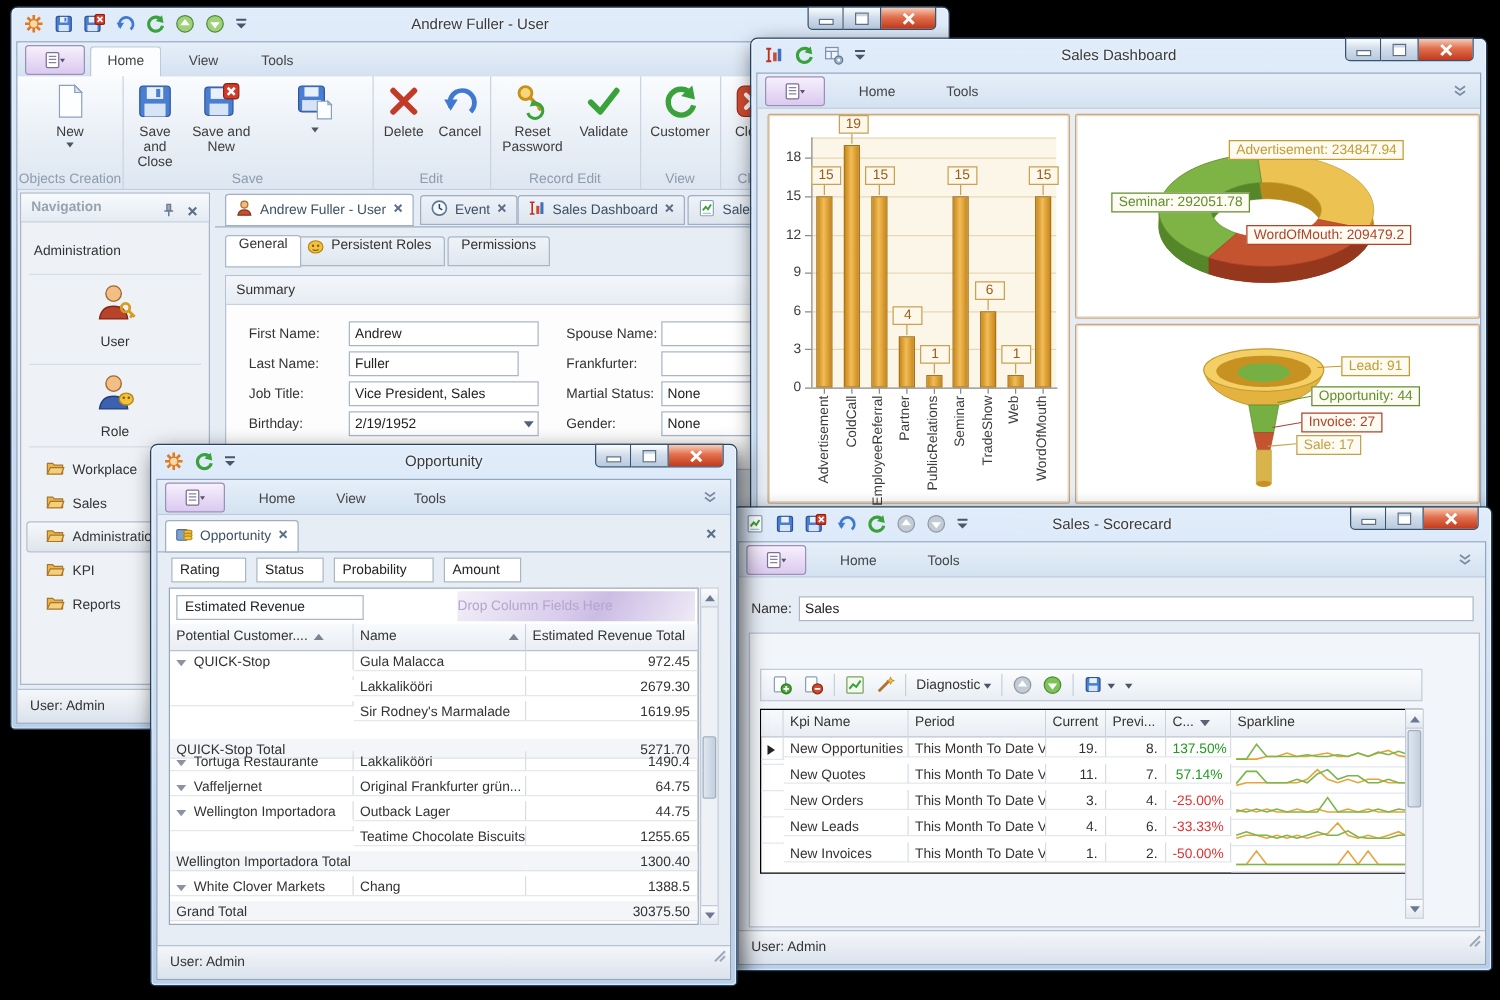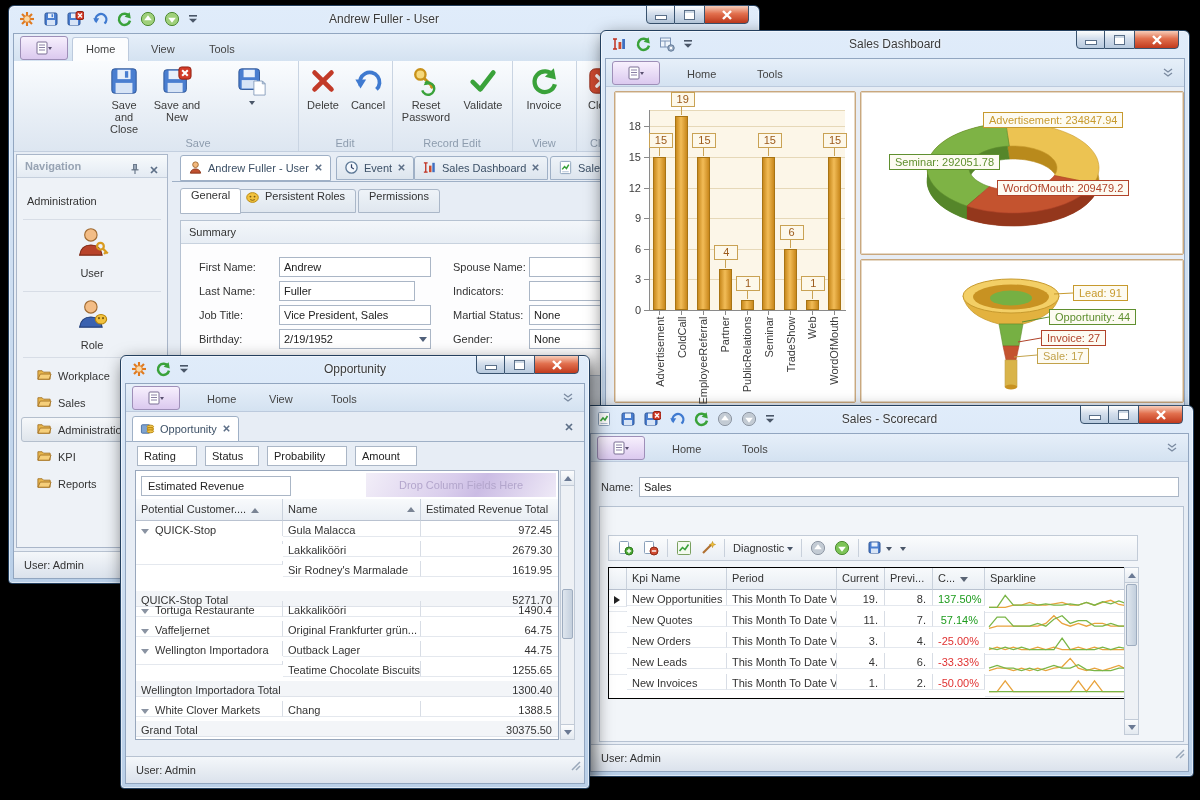--- a/index.html
+++ b/index.html
@@ -60,21 +60,21 @@
   .sort-desc{display:inline-block;width:0;height:0;border-left:4px solid transparent;border-right:4px solid transparent;border-top:5px solid #5a6474;margin-left:5px}
   .scrollbar{position:absolute;width:15px;background:#eef1f5;border:1px solid #c2cbd7;box-sizing:border-box}
   .sb-btn{position:absolute;left:0;right:0;height:14px;background:linear-gradient(#fbfcfd,#e3e9f0);border-bottom:1px solid #c2cbd7;display:flex;align-items:center;justify-content:center}
   .sb-btn.bottom{bottom:0;border-top:1px solid #c2cbd7;border-bottom:none}
   .sb-thumb{position:absolute;left:1px;right:1px;border-radius:2px;background:linear-gradient(90deg,#dfe6ee,#c3cfdd);border:1px solid #9fadc0}
   .tri-up{width:0;height:0;border-left:4px solid transparent;border-right:4px solid transparent;border-bottom:5px solid #6b7a94}
   .tri-dn{width:0;height:0;border-left:4px solid transparent;border-right:4px solid transparent;border-top:5px solid #6b7a94}
   .toolbtn{display:flex;align-items:center;gap:3px;padding:2px 4px;border-radius:2px}
   .tsep{width:1px;height:18px;background:#c8d0db;margin:0 4px}
   .pos{color:#1e9c1e}.neg{color:#e03232}
-  .dropzone{position:absolute;background:linear-gradient(120deg,#f2eef8 0%,#d9cdec 45%,#cbbce4 60%,#efeaf7 100%);color:#b3a6cc;display:flex;align-items:center;justify-content:center}
+  .dropzone{position:absolute;background:linear-gradient(120deg,#f2eef8 0%,#d9cdec 45%,#cbbce4 60%,#efeaf7 100%);color:#b3a6cc;display:flex;align-items:center;justify-content:flex-start}
 </style>
 </head>
 <body>
 
 <div id="desktop">
 
 <section class="window" style="left:8px;top:5px;width:750px;height:577px;z-index:10">
   <div class="titlebar">
     <div class="qat">
       <span>
@@ -160,20 +160,31 @@
               <line x1="3" y1="6.5" x2="9" y2="6.5" stroke="#8a80a4"></line>
               <line x1="3" y1="9" x2="9" y2="9" stroke="#8a80a4"></line>
               <polygon points="12,6 16,6 14,9" fill="#5a5070"></polygon>
             </svg>
           </div>
       <div class="rtab active" style="left:58px">Home</div>
       <div class="rtab" style="left:124px">View</div>
       <div class="rtab" style="left:182px">Tools</div>
     </div>
     <div class="ribbon">
+      <div class="rgroup" style="left:0;width:84px">
+        <div class="rbtn" style="left:12px;width:60px">
+          <span><svg width="30" height="30" viewBox="0 0 32 32">
+                  <path d="M7 2.5 L20 2.5 L26 8.5 L26 29.5 L7 29.5 Z" fill="#fdfeff" stroke="#8aa0bd"></path>
+                  <path d="M20 2.5 L20 8.5 L26 8.5 Z" fill="#d8e4f2" stroke="#8aa0bd"></path>
+                </svg></span>
+          <span class="lbl">New</span>
+          <span class="droparrow"></span>
+        </div>
+        <div class="glabel">Objects Creation</div>
+      </div>
       <div class="rgroup" style="left:84px;width:200px">
         <div class="rbtn" style="left:4px;width:44px">
           <span><svg width="30" height="30" viewBox="0 0 32 32">
                   <rect x="3" y="3" width="26" height="26" rx="3" fill="#4a7ed0" stroke="#2c5496"></rect>
                   <rect x="9" y="4" width="14" height="10" fill="#e8f0fb"></rect>
                   <rect x="17" y="5.5" width="3.5" height="7" fill="#4a7ed0"></rect>
                   <rect x="7" y="18" width="18" height="11" fill="#d7e4f6"></rect>
                 </svg></span>
           <span class="lbl">Save and Close</span>
         </div>
@@ -234,21 +245,21 @@
           <span class="lbl">Validate</span>
         </div>
         <div class="glabel">Record Edit</div>
       </div>
       <div class="rgroup" style="left:498px;width:64px">
         <div class="rbtn" style="left:6px;width:52px">
           <span><svg width="30" height="30" viewBox="0 0 32 32">
                   <path d="M26 10.5 A11 11 0 1 0 27.6 19.5" fill="none" stroke="#3aa23a" stroke-width="4.6"></path>
                   <polygon points="26.5,2.5 28.8,14.5 17,11.5" fill="#3aa23a"></polygon>
                 </svg></span>
-          <span class="lbl">Invoice</span>
+          <span class="lbl">Customer</span>
         </div>
         <div class="glabel">View</div>
       </div>
       <div class="rgroup" style="left:562px;width:176px;border-right:none">
         <div class="rbtn" style="left:4px;width:44px">
           <span><svg width="30" height="30" viewBox="0 0 32 32">
                   <rect x="3" y="3" width="26" height="26" rx="6" fill="#cf4a30" stroke="#8f2a16"></rect>
                   <path d="M10.5 10.5 L21.5 21.5 M21.5 10.5 L10.5 21.5" stroke="#fff" stroke-width="3.6" stroke-linecap="round"></path>
                 </svg></span>
           <span class="lbl">Close</span>
@@ -400,21 +411,21 @@
       <div class="fldlabel" style="left:18px;top:60px">Last Name:</div>
       <input class="fldinput" style="left: 98px; top: 60px; width: 136px;" value="Fuller">
       <div class="fldlabel" style="left:18px;top:84px">Job Title:</div>
       <input class="fldinput" style="left: 98px; top: 84px; width: 152px;" value="Vice President, Sales">
       <div class="fldlabel" style="left:18px;top:108px">Birthday:</div>
       <input class="fldinput" style="left: 98px; top: 108px; width: 152px;" value="2/19/1952">
       <span class="fldarrow" style="left:238px;top:116px"></span>
 
       <div class="fldlabel" style="left:272px;top:36px">Spouse Name:</div>
       <input class="fldinput" style="left: 348px; top: 36px; width: 208px;" value="">
-      <div class="fldlabel" style="left:272px;top:60px">Indicators:</div>
+      <div class="fldlabel" style="left:272px;top:60px">Frankfurter:</div>
       <input class="fldinput" style="left: 348px; top: 60px; width: 208px;" value="">
       <div class="fldlabel" style="left:272px;top:84px">Martial Status:</div>
       <input class="fldinput" style="left: 348px; top: 84px; width: 208px;" value="None">
       <div class="fldlabel" style="left:272px;top:108px">Gender:</div>
       <input class="fldinput" style="left: 348px; top: 108px; width: 208px;" value="None">
     </div>
 
     <div class="statusbar">
       <span>User: Admin</span>
     </div>

